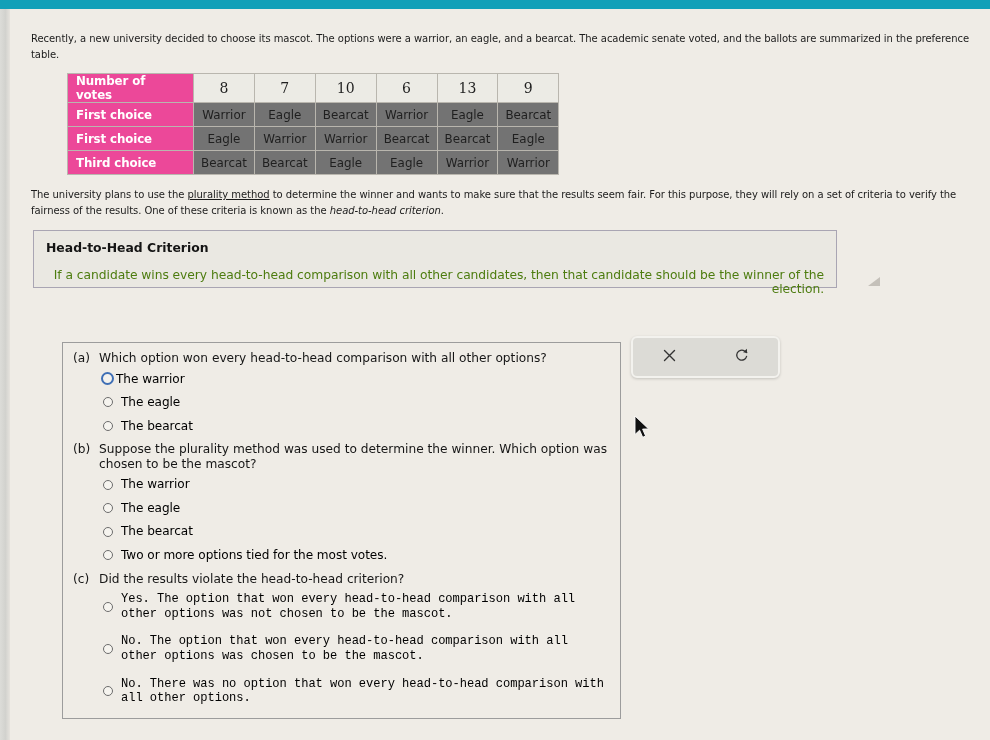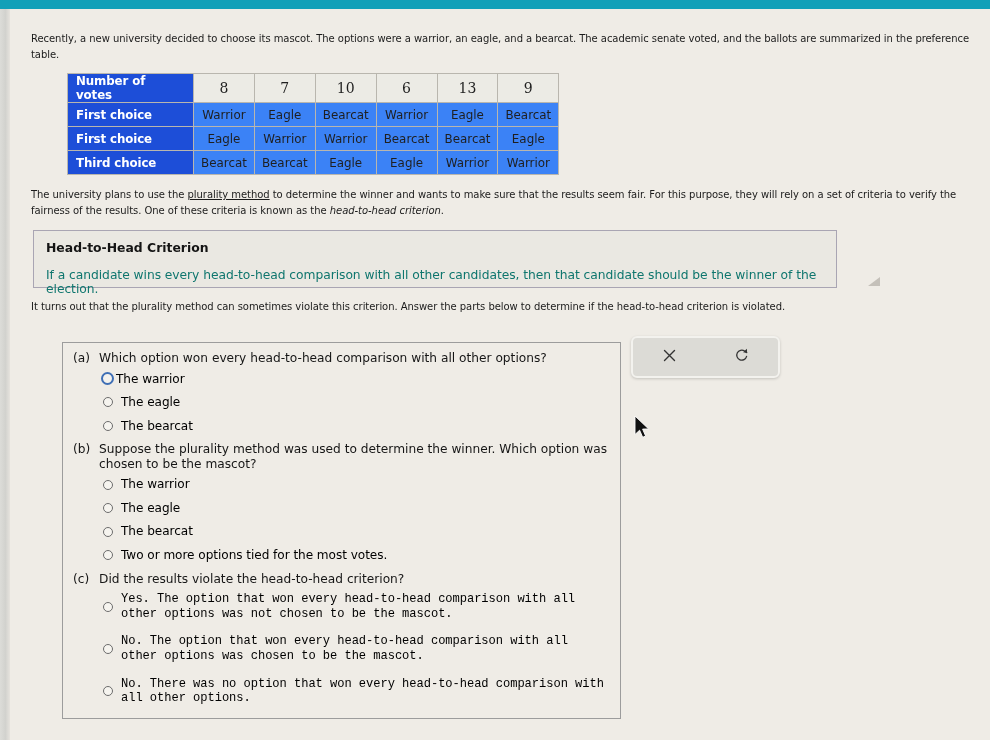--- a/index.html
+++ b/index.html
@@ -85,39 +85,39 @@
   table.pref {
     border-collapse: collapse;
     font-size: 12px;
   }
   table.pref th, table.pref td {
     border: 1px solid #b9b6ae;
     height: 24px;
     box-sizing: border-box;
   }
   table.pref th.rowhdr {
-    background: #1d4ed8;
+    background: #ec4899;
     color: #ffffff;
     text-align: left;
     font-weight: bold;
     padding: 0 8px;
     width: 126px;
     font-size: 11.8px;
     letter-spacing: -0.1px;
   }
   table.pref td.num {
     background: #ecebe5;
     text-align: center;
     width: 56px;
     font-family: "DejaVu Serif", "Liberation Serif", serif;
     font-size: 14px;
     color: #1f1f1f;
   }
   table.pref td.val {
-    background: #3b82f6;
+    background: #737373;
     text-align: center;
     padding: 0 7px;
     font-size: 11.9px;
     color: #1f1f1f;
     white-space: nowrap;
   }
 
   
   #criterion {
     position: absolute;
@@ -131,22 +131,23 @@
     padding: 9px 12px 0 12px;
   }
   #criterion .ctitle {
     font-size: 12.4px;
     font-weight: bold;
     color: #141414;
     margin-bottom: 13px;
   }
   #criterion .cbody {
     font-size: 12.3px;
-    color: #0f766e;
+    color: #4d7c0f;
     letter-spacing: -0.05px;
+    text-align: right;
   }
 
   
   #qpanel {
     position: absolute;
     left: 52px;
     top: 333px;
     width: 559px;
     height: 377px;
     background: #efece6;
@@ -312,21 +313,20 @@
 
   <div class="para" id="plan">
     <span>The university plans to use the </span><span class="link">plurality method</span><span> to determine the winner and wants to make sure that the results seem fair. For this purpose, they will rely on a set of criteria to verify the fairness of the results. One of these criteria is known as the </span><span class="ital">head-to-head criterion</span><span>.</span>
   </div>
 
   <div id="criterion">
     <div class="ctitle">Head-to-Head Criterion</div>
     <div class="cbody">If a candidate wins every head-to-head comparison with all other candidates, then that candidate should be the winner of the election.</div>
   </div>
 
-  <div class="para" id="turns">It turns out that the plurality method can sometimes violate this criterion. Answer the parts below to determine if the head-to-head criterion is violated.</div>
 
   <div id="qpanel">
 
     <div class="qblock">
       <div class="qhead">
         <div class="qlabel">(a)</div>
         <div class="qtext">Which option won every head-to-head comparison with all other options?</div>
       </div>
       <div class="opts">
         <label class="opt">

